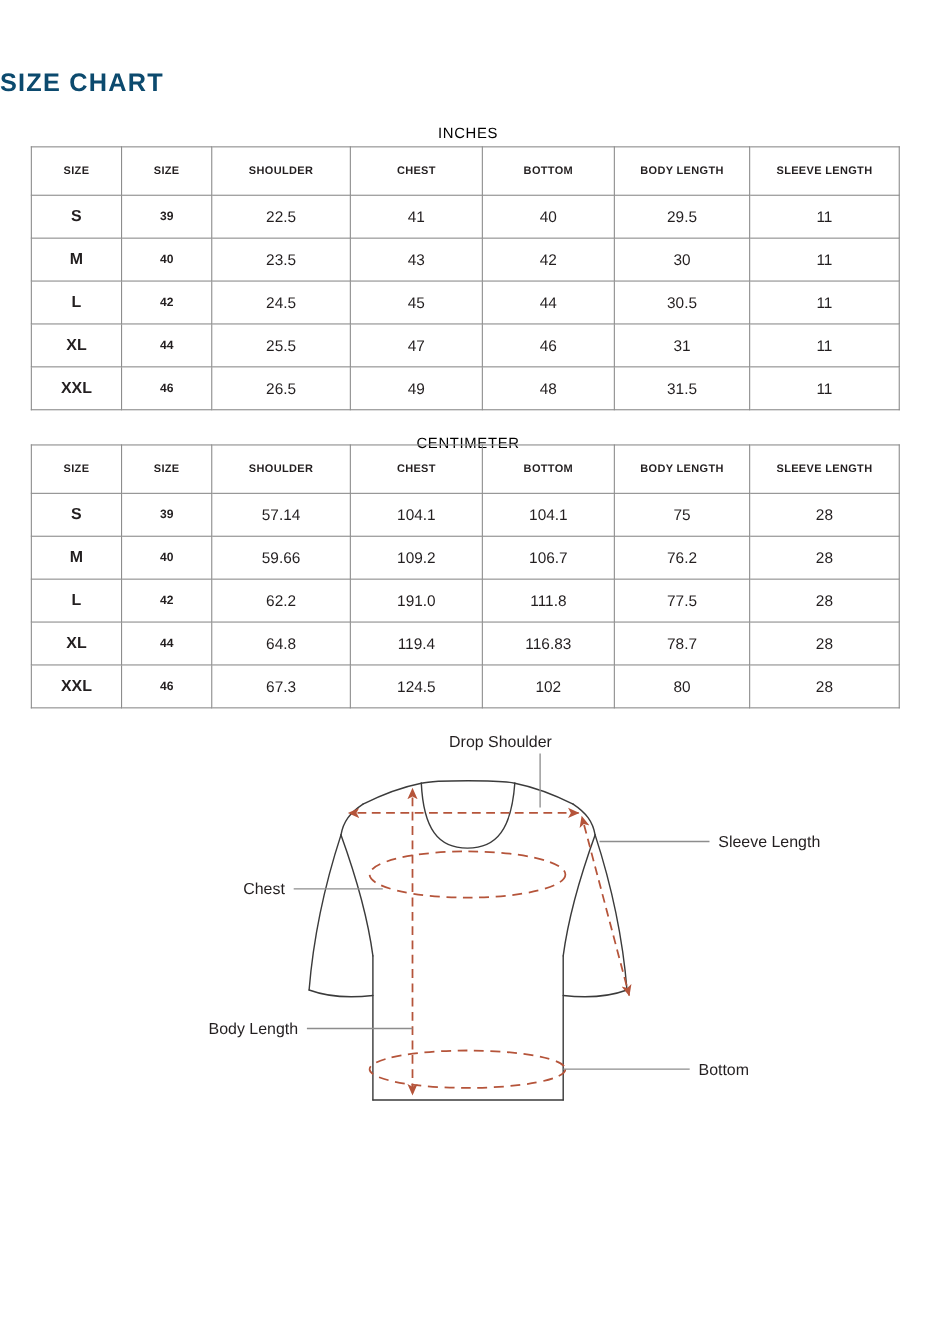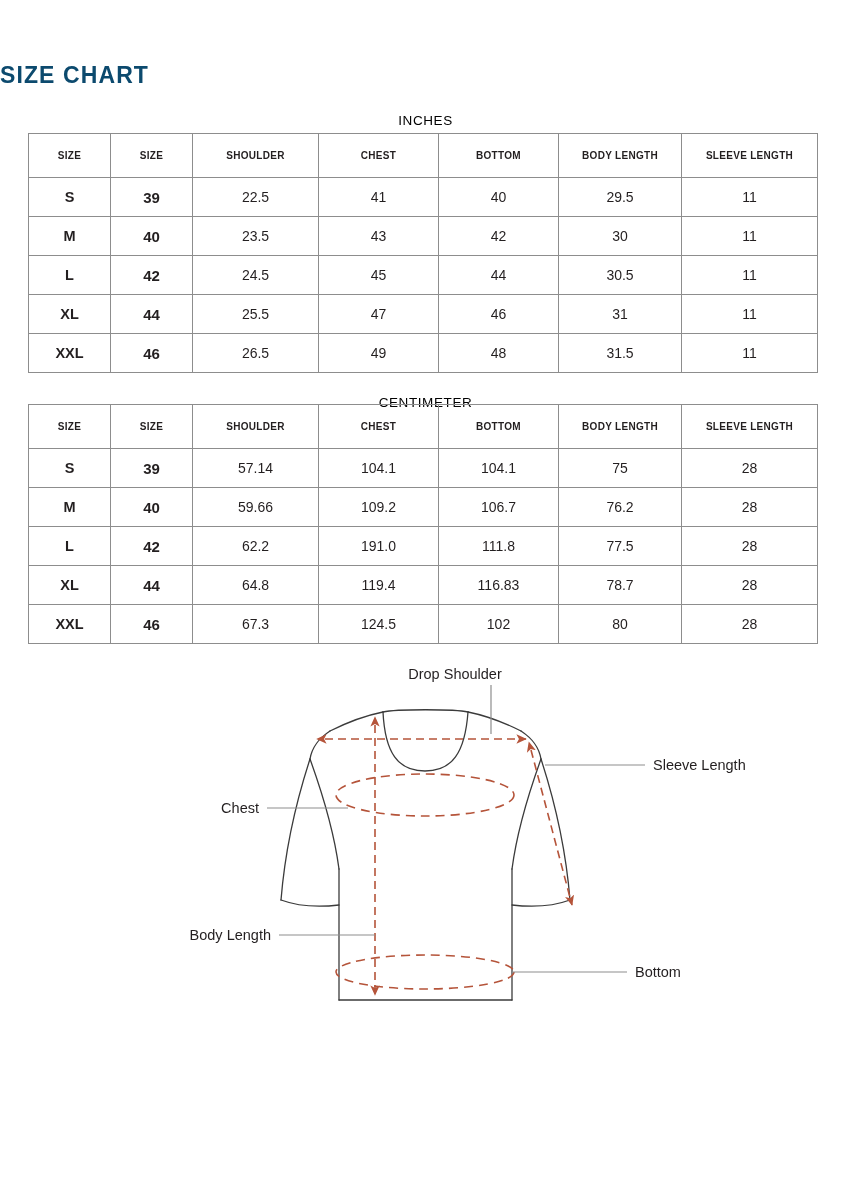--- a/index.html
+++ b/index.html
@@ -75,21 +75,21 @@
 
   .size-table tbody td {
     height: 39px;
     font-size: 14px;
     font-weight: 400;
     vertical-align: middle;
   }
 
   
   .size-table tbody td.c0 { font-weight: bold; font-size: 14.5px; }
-  .size-table tbody td.c1 { font-weight: bold; font-size: 15px; }
+  .size-table tbody td.c1 { font-weight: bold; font-size: 11px; }
 
   
   col.w0 { width: 82px; }
   col.w1 { width: 82px; }
   col.w2 { width: 126px; }
   col.w3 { width: 120px; }
   col.w4 { width: 120px; }
   col.w5 { width: 123px; }
   col.w6 { width: 136px; }
 

